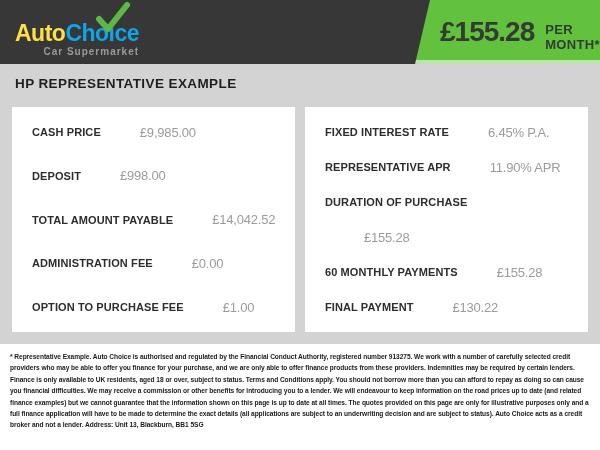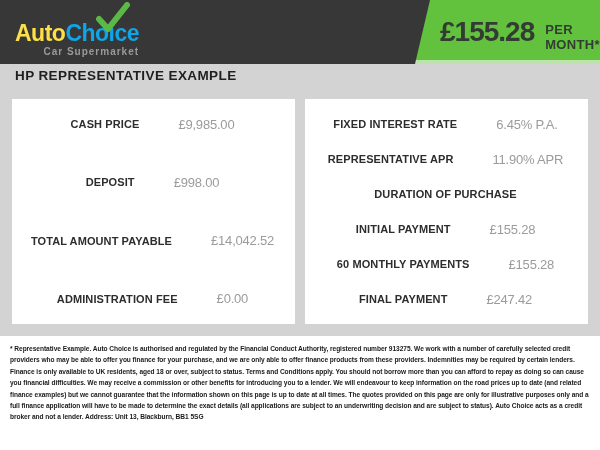--- a/index.html
+++ b/index.html
@@ -19,25 +19,25 @@
   .price-banner {
     position: absolute; left: 408px; top: 0; width: 192px; height: 64px;
     background: linear-gradient(to bottom, #62c23e 0, #62c23e 60px, #bce3aa 60px, #bce3aa 64px);
     clip-path: polygon(22px 0, 192px 0, 192px 64px, 7px 64px);
     display: flex; align-items: center;
   }
   .price-amount { color: #333c33; font-size: 28px; font-weight: bold; margin-left: 32px; letter-spacing: -1px; }
   .price-suffix { color: #333c33; font-size: 13px; font-weight: bold; margin-left: 11px; margin-top: 10px; letter-spacing: 0.3px; }
 
   
-  .content { flex: 0 0 auto; padding: 4px 12px 12px 12px; }
+  .content { flex: 0 0 auto; padding: 12px 12px 12px 12px; }
   .page-title { font-size: 13.5px; font-weight: bold; color: #1f1f1f; letter-spacing: 0.4px; padding-left: 3px; height: 16px; }
   .panels { display: flex; gap: 10px; margin-top: 15px; }
   .panel { background: #ffffff; width: 283px; height: 225px; display: flex; flex-direction: column; justify-content: space-between; padding: 15px 0; }
-  .row { display: flex; align-items: center; justify-content: center; padding: 0 22px 0 20px; height: 20px; }
+  .row { display: flex; align-items: center; justify-content: flex-start; padding: 0 22px 0 20px; height: 20px; }
   .row-label { font-size: 11px; font-weight: bold; color: #2d2d2d; letter-spacing: 0.1px; white-space: nowrap; }
   .row-value { font-size: 13px; color: #9b9b9b; letter-spacing: -0.2px; white-space: nowrap; margin-left: 39px; }
 
   
   .footer { flex: 1 1 auto; background: #ffffff; padding: 7px 10px 0 10px; }
   .disclaimer { font-size: 6.6px; font-weight: bold; color: #1a1a1a; line-height: 11.4px; letter-spacing: -0.05px; text-align: left; }
 </style>
 </head>
 <body>
 
@@ -72,45 +72,48 @@
           <span class="row-value">£998.00</span>
         </div>
         <div class="row">
           <span class="row-label">TOTAL AMOUNT PAYABLE</span>
           <span class="row-value">£14,042.52</span>
         </div>
         <div class="row">
           <span class="row-label">ADMINISTRATION FEE</span>
           <span class="row-value">£0.00</span>
         </div>
+        <div class="row">
+          <span class="row-label">OPTION TO PURCHASE FEE</span>
+          <span class="row-value">£1.00</span>
+        </div>
       </div>
 
       <div class="panel">
         <div class="row">
           <span class="row-label">FIXED INTEREST RATE</span>
           <span class="row-value">6.45% P.A.</span>
         </div>
         <div class="row">
           <span class="row-label">REPRESENTATIVE APR</span>
           <span class="row-value">11.90% APR</span>
         </div>
         <div class="row">
           <span class="row-label">DURATION OF PURCHASE</span>
         </div>
         <div class="row">
-          <span class="row-label">INITIAL PAYMENT</span>
           <span class="row-value">£155.28</span>
         </div>
         <div class="row">
           <span class="row-label">60 MONTHLY PAYMENTS</span>
           <span class="row-value">£155.28</span>
         </div>
         <div class="row">
           <span class="row-label">FINAL PAYMENT</span>
-          <span class="row-value">£247.42</span>
+          <span class="row-value">£130.22</span>
         </div>
       </div>
 
     </div>
   </div>
 
   <div class="footer">
     <div class="disclaimer">* Representative Example. Auto Choice is authorised and regulated by the Financial Conduct Authority, registered number 913275. We work with a number of carefully selected credit providers who may be able to offer you finance for your purchase, and we are only able to offer finance products from these providers. Indemnities may be required by certain lenders. Finance is only available to UK residents, aged 18 or over, subject to status. Terms and Conditions apply. You should not borrow more than you can afford to repay as doing so can cause you financial difficulties. We may receive a commission or other benefits for introducing you to a lender. We will endeavour to keep information on the road prices up to date (and related finance examples) but we cannot guarantee that the information shown on this page is up to date at all times. The quotes provided on this page are only for illustrative purposes only and a full finance application will have to be made to determine the exact details (all applications are subject to an underwriting decision and are subject to status). Auto Choice acts as a credit broker and not a lender. Address: Unit 13, Blackburn, BB1 5SG</div>
   </div>
 

